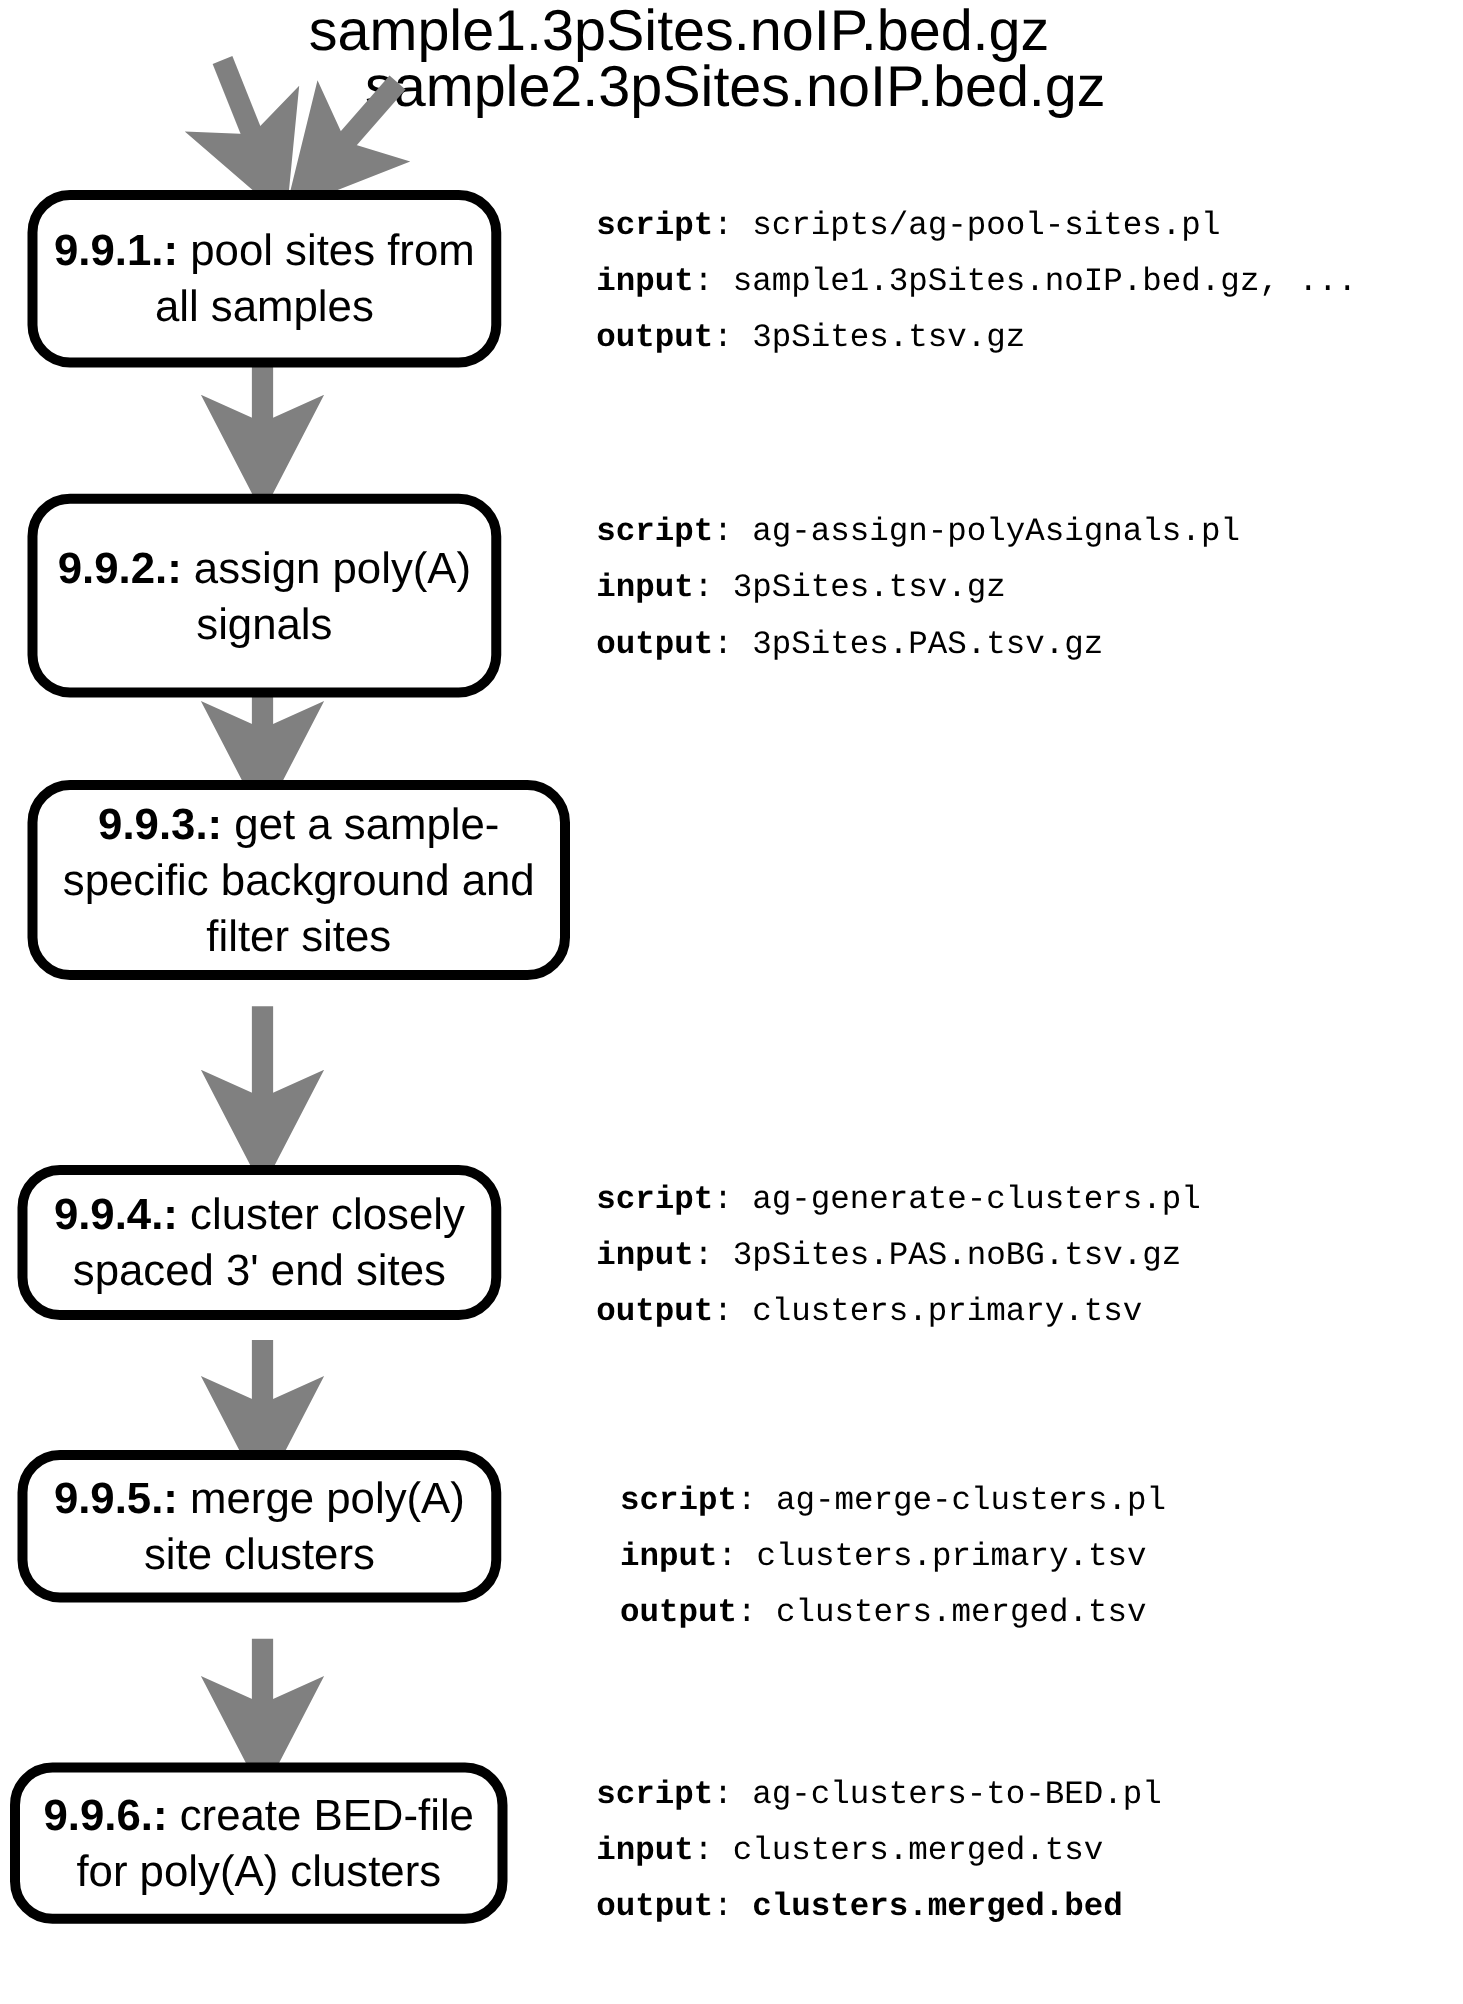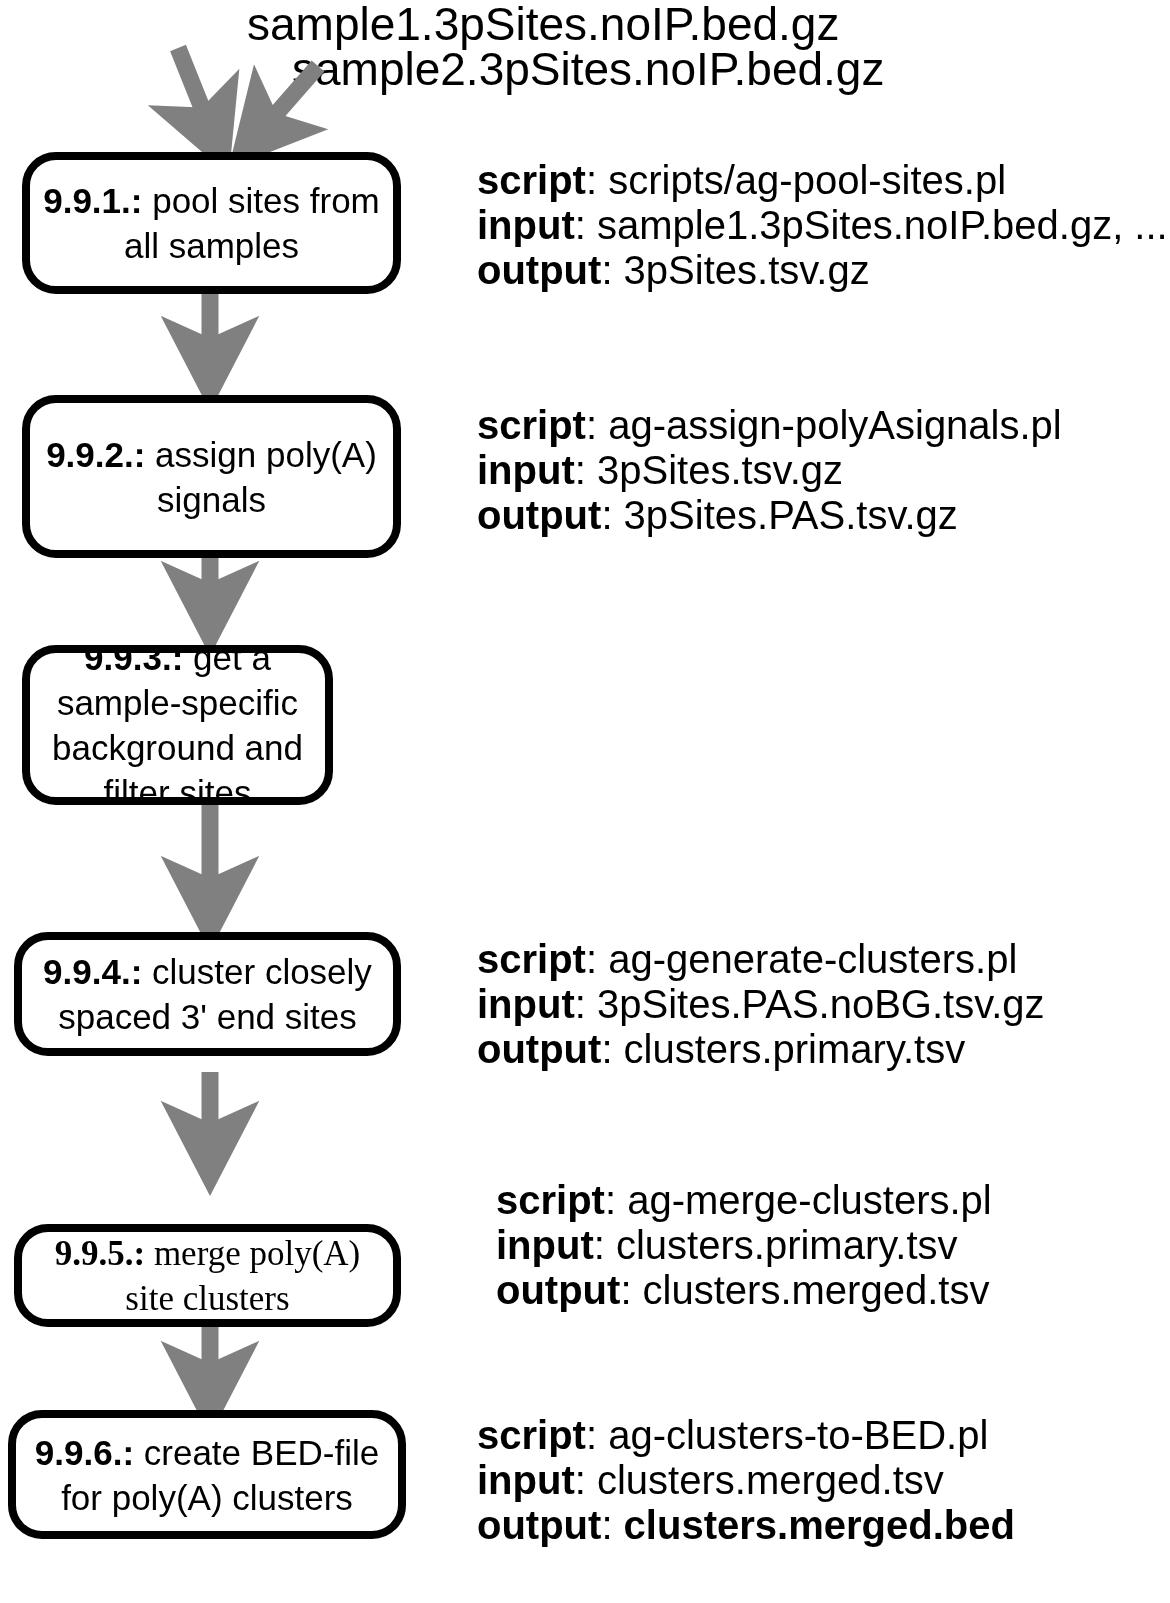--- a/index.html
+++ b/index.html
@@ -46,23 +46,24 @@
     justify-content: center;
     text-align: center;
     font-size: 35px;
     line-height: 45px;
     padding: 4px 10px;
   }
   .node .num { font-weight: bold; }
 
   .annot {
     position: absolute;
-    font-size: 40px;
+    font-size: 26px;
     line-height: 45px;
     white-space: nowrap;
+    font-family: Liberation Mono, monospace;
   }
   .annot .lbl { font-weight: bold; }
   .annot .val.bold { font-weight: bold; margin-top: 32px; }
 
   svg.arrows {
     position: absolute;
     left: 0;
     top: 0;
     width: 1170px;
     height: 1603px;
@@ -111,38 +112,38 @@
     <div>
       <span class="num">9.9.2.:</span><span> assign poly(A) signals</span>
     </div>
   </div>
   <div class="annot" style="left:477px; top:403px;">
     <div><span class="lbl">script</span>: <span class="val">ag-assign-polyAsignals.pl</span></div>
     <div><span class="lbl">input</span>: <span class="val">3pSites.tsv.gz</span></div>
     <div><span class="lbl">output</span>: <span class="val">3pSites.PAS.tsv.gz</span></div>
   </div>
 
-  <div class="node" style="left:22px; top:645px; width:311px; height:160px;">
+  <div class="node" style="left:22px; top:624px; width:434px; height:160px;">
     <div>
       <span class="num">9.9.3.:</span><span> get a sample-specific background and filter sites</span>
     </div>
   </div>
 
   <div class="node" style="left:14px; top:932px; width:387px; height:124px;">
     <div>
       <span class="num">9.9.4.:</span><span> cluster closely spaced 3' end sites</span>
     </div>
   </div>
   <div class="annot" style="left:477px; top:937px;">
     <div><span class="lbl">script</span>: <span class="val">ag-generate-clusters.pl</span></div>
     <div><span class="lbl">input</span>: <span class="val">3pSites.PAS.noBG.tsv.gz</span></div>
     <div><span class="lbl">output</span>: <span class="val">clusters.primary.tsv</span></div>
   </div>
 
-  <div class="node" style="left:14px; top:1224px; width:387px; height:103px;font-family:Liberation Serif, serif;">
+  <div class="node" style="left:14px; top:1160px; width:387px; height:122px;">
     <div>
       <span class="num">9.9.5.:</span><span> merge poly(A) site clusters</span>
     </div>
   </div>
   <div class="annot" style="left:477px; top:1178px;margin-left:19px;">
     <div><span class="lbl">script</span>: <span class="val">ag-merge-clusters.pl</span></div>
     <div><span class="lbl">input</span>: <span class="val">clusters.primary.tsv</span></div>
     <div><span class="lbl">output</span>: <span class="val">clusters.merged.tsv</span></div>
   </div>
 

